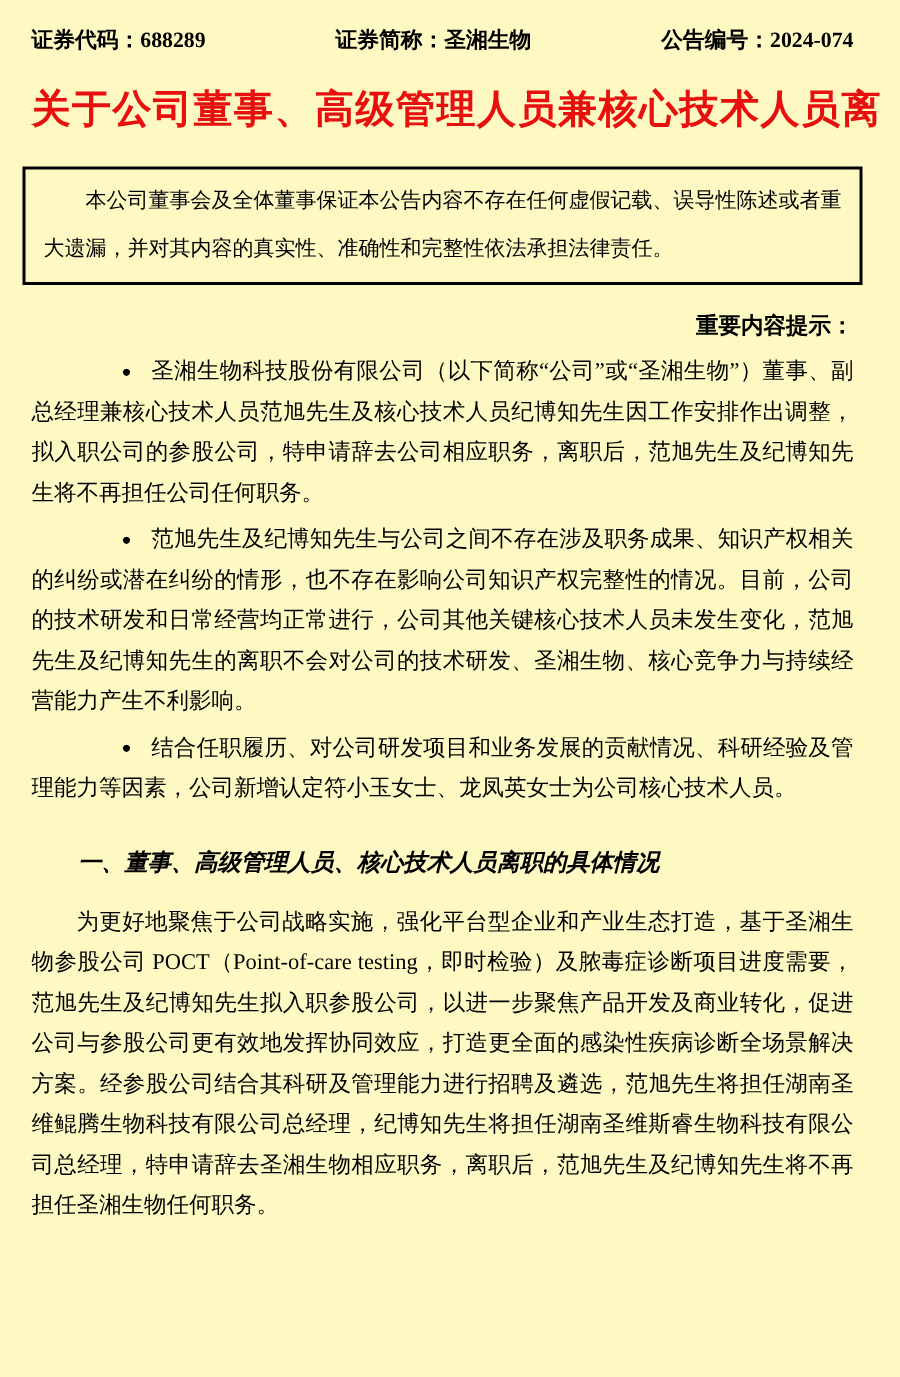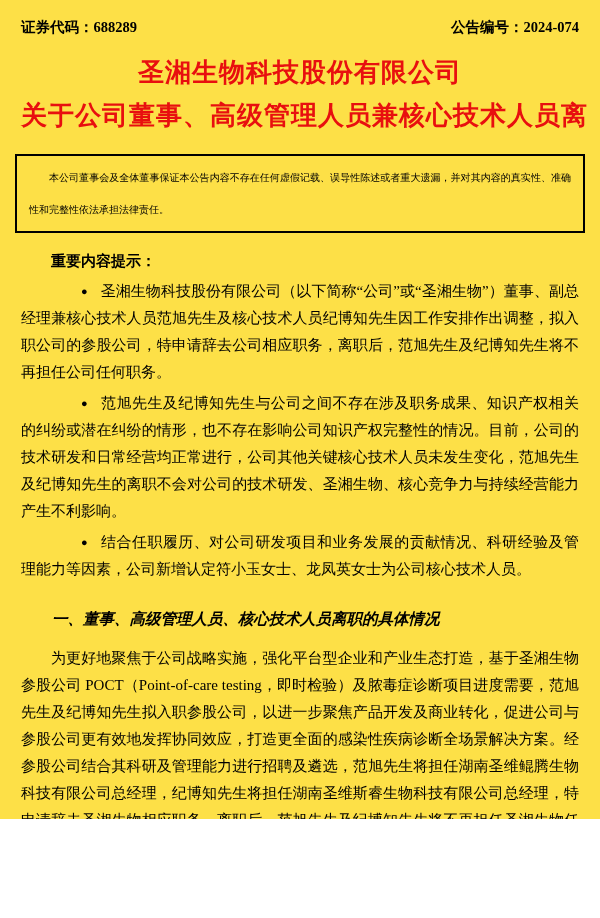--- a/index.html
+++ b/index.html
@@ -4,24 +4,24 @@
 <style>
   html, body {
     margin: 0;
     padding: 0;
     background: #ffffff;
   }
   .page {
     position: relative;
     box-sizing: border-box;
     width: 600px;
-    height: 819px;
+    height: 918px;
     margin: 0 auto;
-    padding: 18px 21px 0 21px;
-    background: #fde047;
+    padding: 18px 31px 0 21px;
+    background: #fef9c3;
     color: #000000;
     font-family: "Liberation Serif", "DejaVu Serif", serif;
     overflow: hidden;
   }
 
   
   .doc-header {
     display: flex;
     justify-content: space-between;
     align-items: baseline;
@@ -43,37 +43,38 @@
     letter-spacing: 1px;
   }
   .doc-title .title-line { white-space: nowrap; }
 
   
   .statement-box {
     box-sizing: border-box;
     margin: 10px -6px 0 -6px;
     border: 2px solid #000000;
     padding: 6px 12px 5px 12px;
-    font-size: 10px;
+    font-size: 14px;
     line-height: 32px;
     text-align: justify;
   }
   .statement-box p {
     margin: 0;
     text-indent: 2em;
     font-family: "Liberation Serif", "DejaVu Serif", serif;
   }
 
   .notice-heading {
     margin: 14px 0 0 0;
     font-family: "Liberation Sans", "DejaVu Sans", sans-serif;
     font-weight: bold;
     font-size: 15px;
     line-height: 27px;
     text-indent: 2em;
+    text-align: right;
   }
 
   .para {
     margin: 4px 0 0 0;
     font-size: 15px;
     line-height: 27px;
     text-align: justify;
     text-indent: 2em;
   }
   .bullet-dot {
@@ -96,25 +97,25 @@
     margin-top: 13px;
   }
 </style>
 </head>
 <body>
 
 <div class="page">
 
   <header class="doc-header">
     <span>证券代码：688289</span>
+    <span>证券简称：圣湘生物</span>
     <span>公告编号：2024-074</span>
   </header>
 
   <h1 class="doc-title">
-    <div class="title-line">圣湘生物科技股份有限公司</div>
     <div class="title-line">关于公司董事、高级管理人员兼核心技术人员离</div>
   </h1>
 
   <div class="statement-box">
     <p>本公司董事会及全体董事保证本公告内容不存在任何虚假记载、误导性陈述或者重大遗漏，并对其内容的真实性、准确性和完整性依法承担法律责任。</p>
   </div>
 
   <section>
     <h2 class="notice-heading">重要内容提示：</h2>
 

